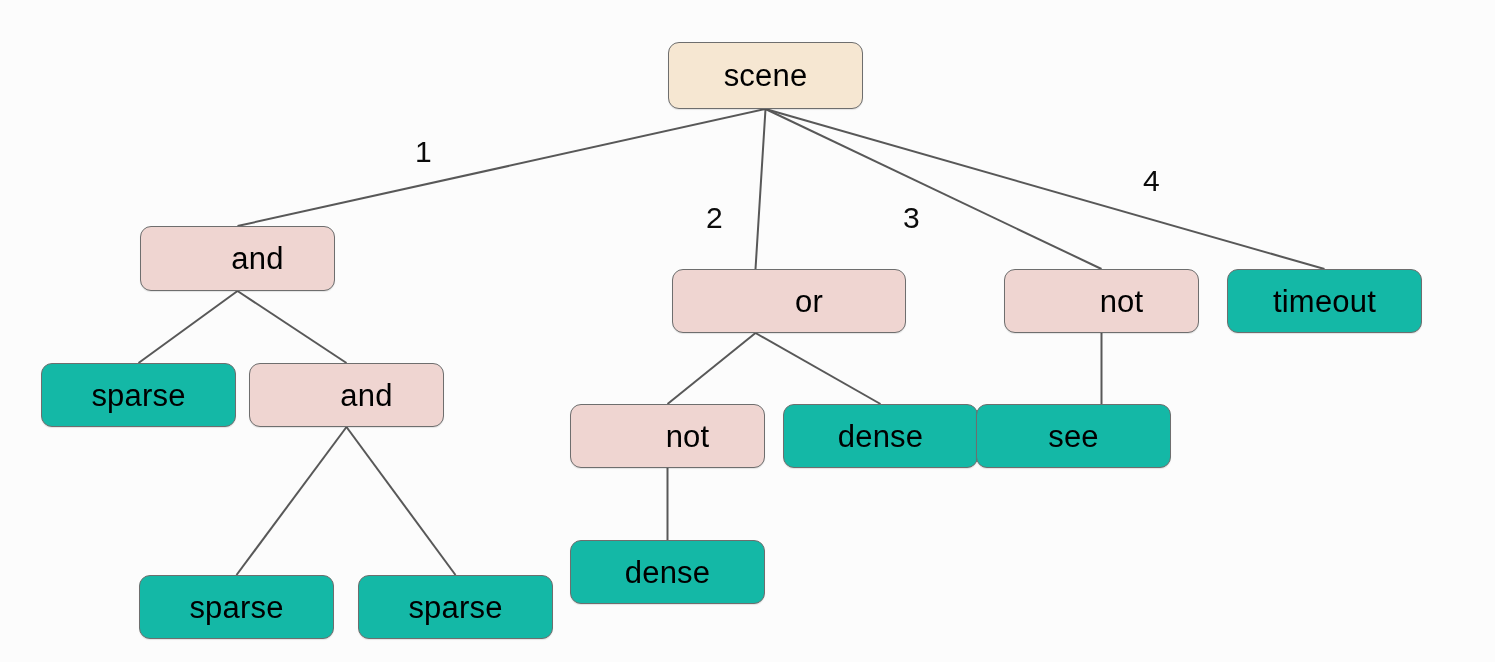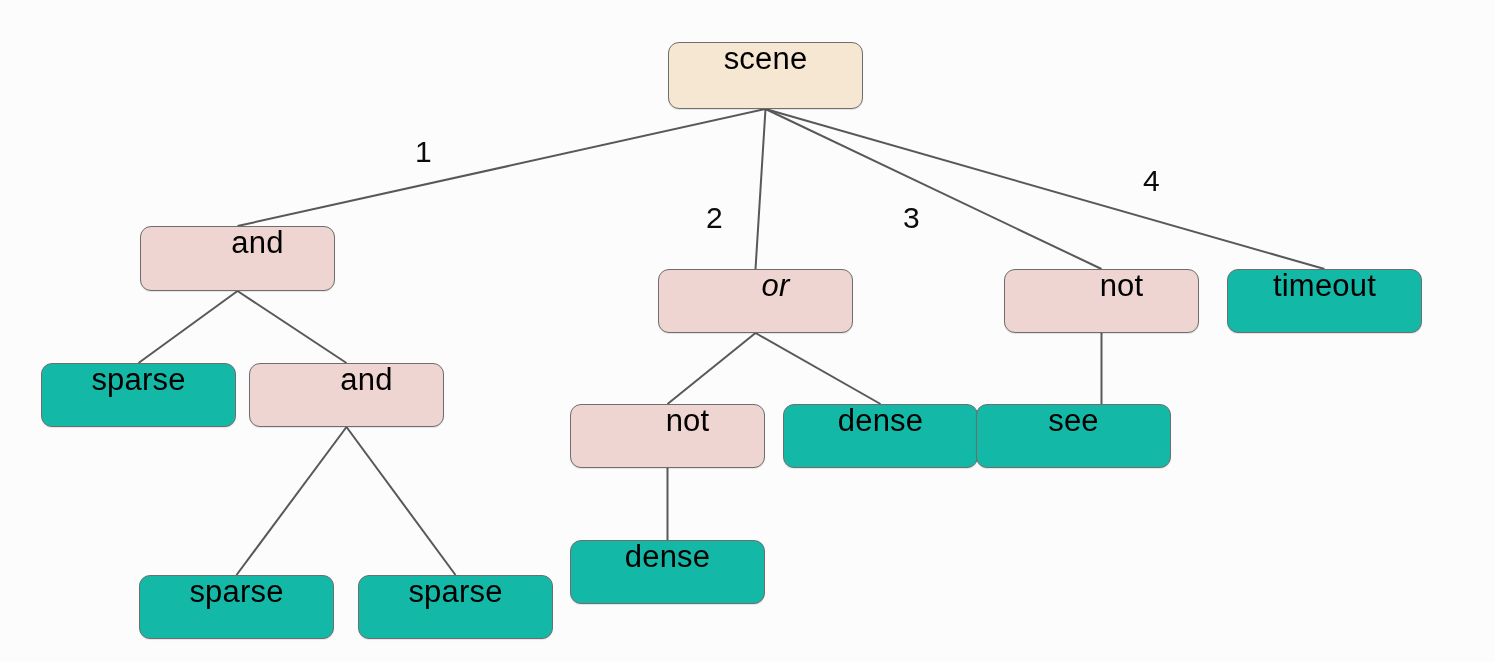--- a/index.html
+++ b/index.html
@@ -23,21 +23,21 @@
     width: 1495px;
     height: 662px;
     pointer-events: none;
   }
   .node {
     position: absolute;
     box-sizing: border-box;
     border: 1.6px solid #6e6e6e;
     border-radius: 11px;
     display: flex;
-    align-items: flex-start;
+    align-items: center;
     justify-content: center;
     color: #000000;
     font-size: 31px;
     line-height: 1;
     letter-spacing: 0.2px;
     white-space: nowrap;
     box-shadow: 0 1px 1px rgba(0,0,0,0.10);
     z-index: 2;
   }
   .node.beige { background: #f6e7d2; }
@@ -82,21 +82,21 @@
       </div>
       <div class="node pink" style="left: 249px; top: 363px; width: 195px; height: 64px;">
         <span>and</span>
       </div>
       <div class="node blue" style="left: 139px; top: 575px; width: 195px; height: 64px;">
         <span>sparse</span>
       </div>
       <div class="node blue" style="left: 358px; top: 575px; width: 195px; height: 64px;">
         <span>sparse</span>
       </div>
-      <div class="node pink" style="left: 658px; top: 269px; width: 195px; height: 64px; font-style: italic;">
+      <div class="node pink" style="left: 672px; top: 269px; width: 234px; height: 64px;">
         <span>or</span>
       </div>
       <div class="node pink" style="left: 570px; top: 404px; width: 195px; height: 64px;">
         <span>not</span>
       </div>
       <div class="node blue" style="left: 570px; top: 540px; width: 195px; height: 64px;">
         <span>dense</span>
       </div>
       <div class="node blue" style="left: 783px; top: 404px; width: 195px; height: 64px;">
         <span>dense</span>

